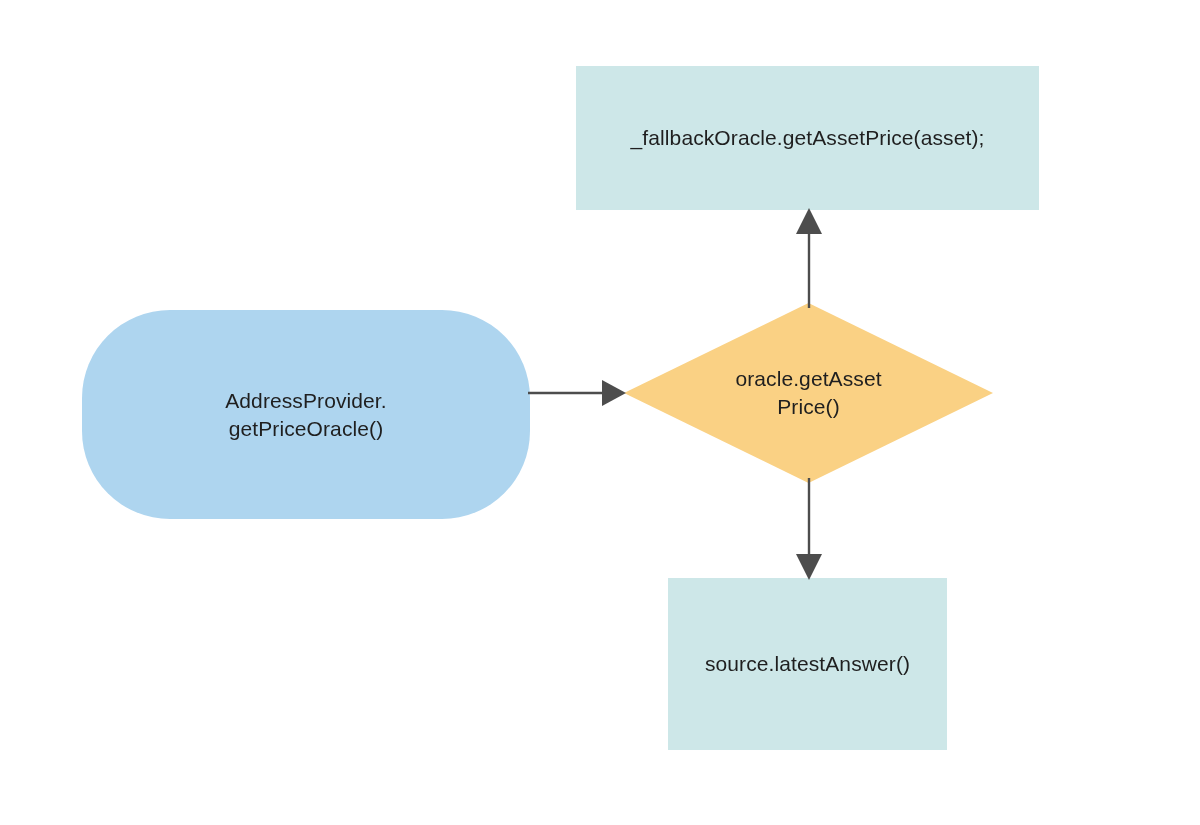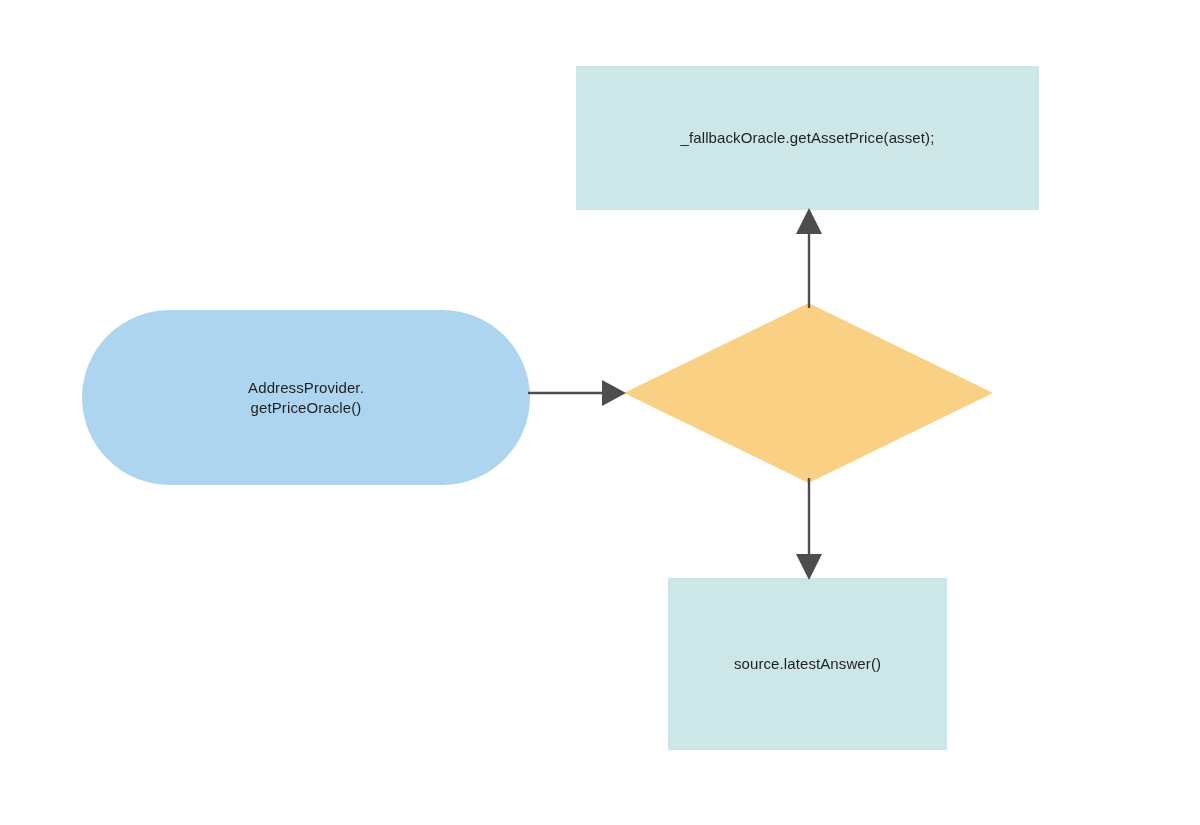--- a/index.html
+++ b/index.html
@@ -19,21 +19,21 @@
     overflow: hidden;
   }
   .node {
     position: absolute;
     box-sizing: border-box;
     display: flex;
     align-items: center;
     justify-content: center;
     text-align: center;
     color: #1f1f1f;
-    font-size: 15px;
+    font-size: 21px;
     line-height: 1.32;
     white-space: pre-line;
     letter-spacing: 0.1px;
   }
 
   
   #node-fallback-oracle {
     left: 576px;
     top: 66px;
     width: 463px;
@@ -48,21 +48,21 @@
     width: 279px;
     height: 172px;
     background: #cde7e8;
   }
 
   
   #node-address-provider {
     left: 82px;
     top: 310px;
     width: 448px;
-    height: 175px;
+    height: 209px;
     background: #aed5ef;
     border-radius: 88px;
   }
 
   
   #node-oracle-get-asset-price {
     left: 624px;
     top: 303px;
     width: 369px;
     height: 180px;
@@ -116,20 +116,22 @@
     <span>_fallbackOracle.getAssetPrice(asset);</span>
   </div>
 
   <div class="node" id="node-address-provider">
     <span>AddressProvider.
 getPriceOracle()</span>
   </div>
 
   <div class="node" id="node-oracle-get-asset-price">
     <span class="diamond-shape"></span>
+    <span class="diamond-label">oracle.getAsset
+Price()</span>
   </div>
 
   <div class="node" id="node-source-latest-answer">
     <span>source.latestAnswer()</span>
   </div>
 
   <div class="edge" id="edge-provider-to-decision">
     <svg width="100" height="34" viewBox="0 0 100 34">
       <line x1="0" y1="17" x2="76" y2="17" stroke="#4d4d4d" stroke-width="2.4"></line>
       <polygon points="74,4 98,17 74,30" fill="#4d4d4d"></polygon>

